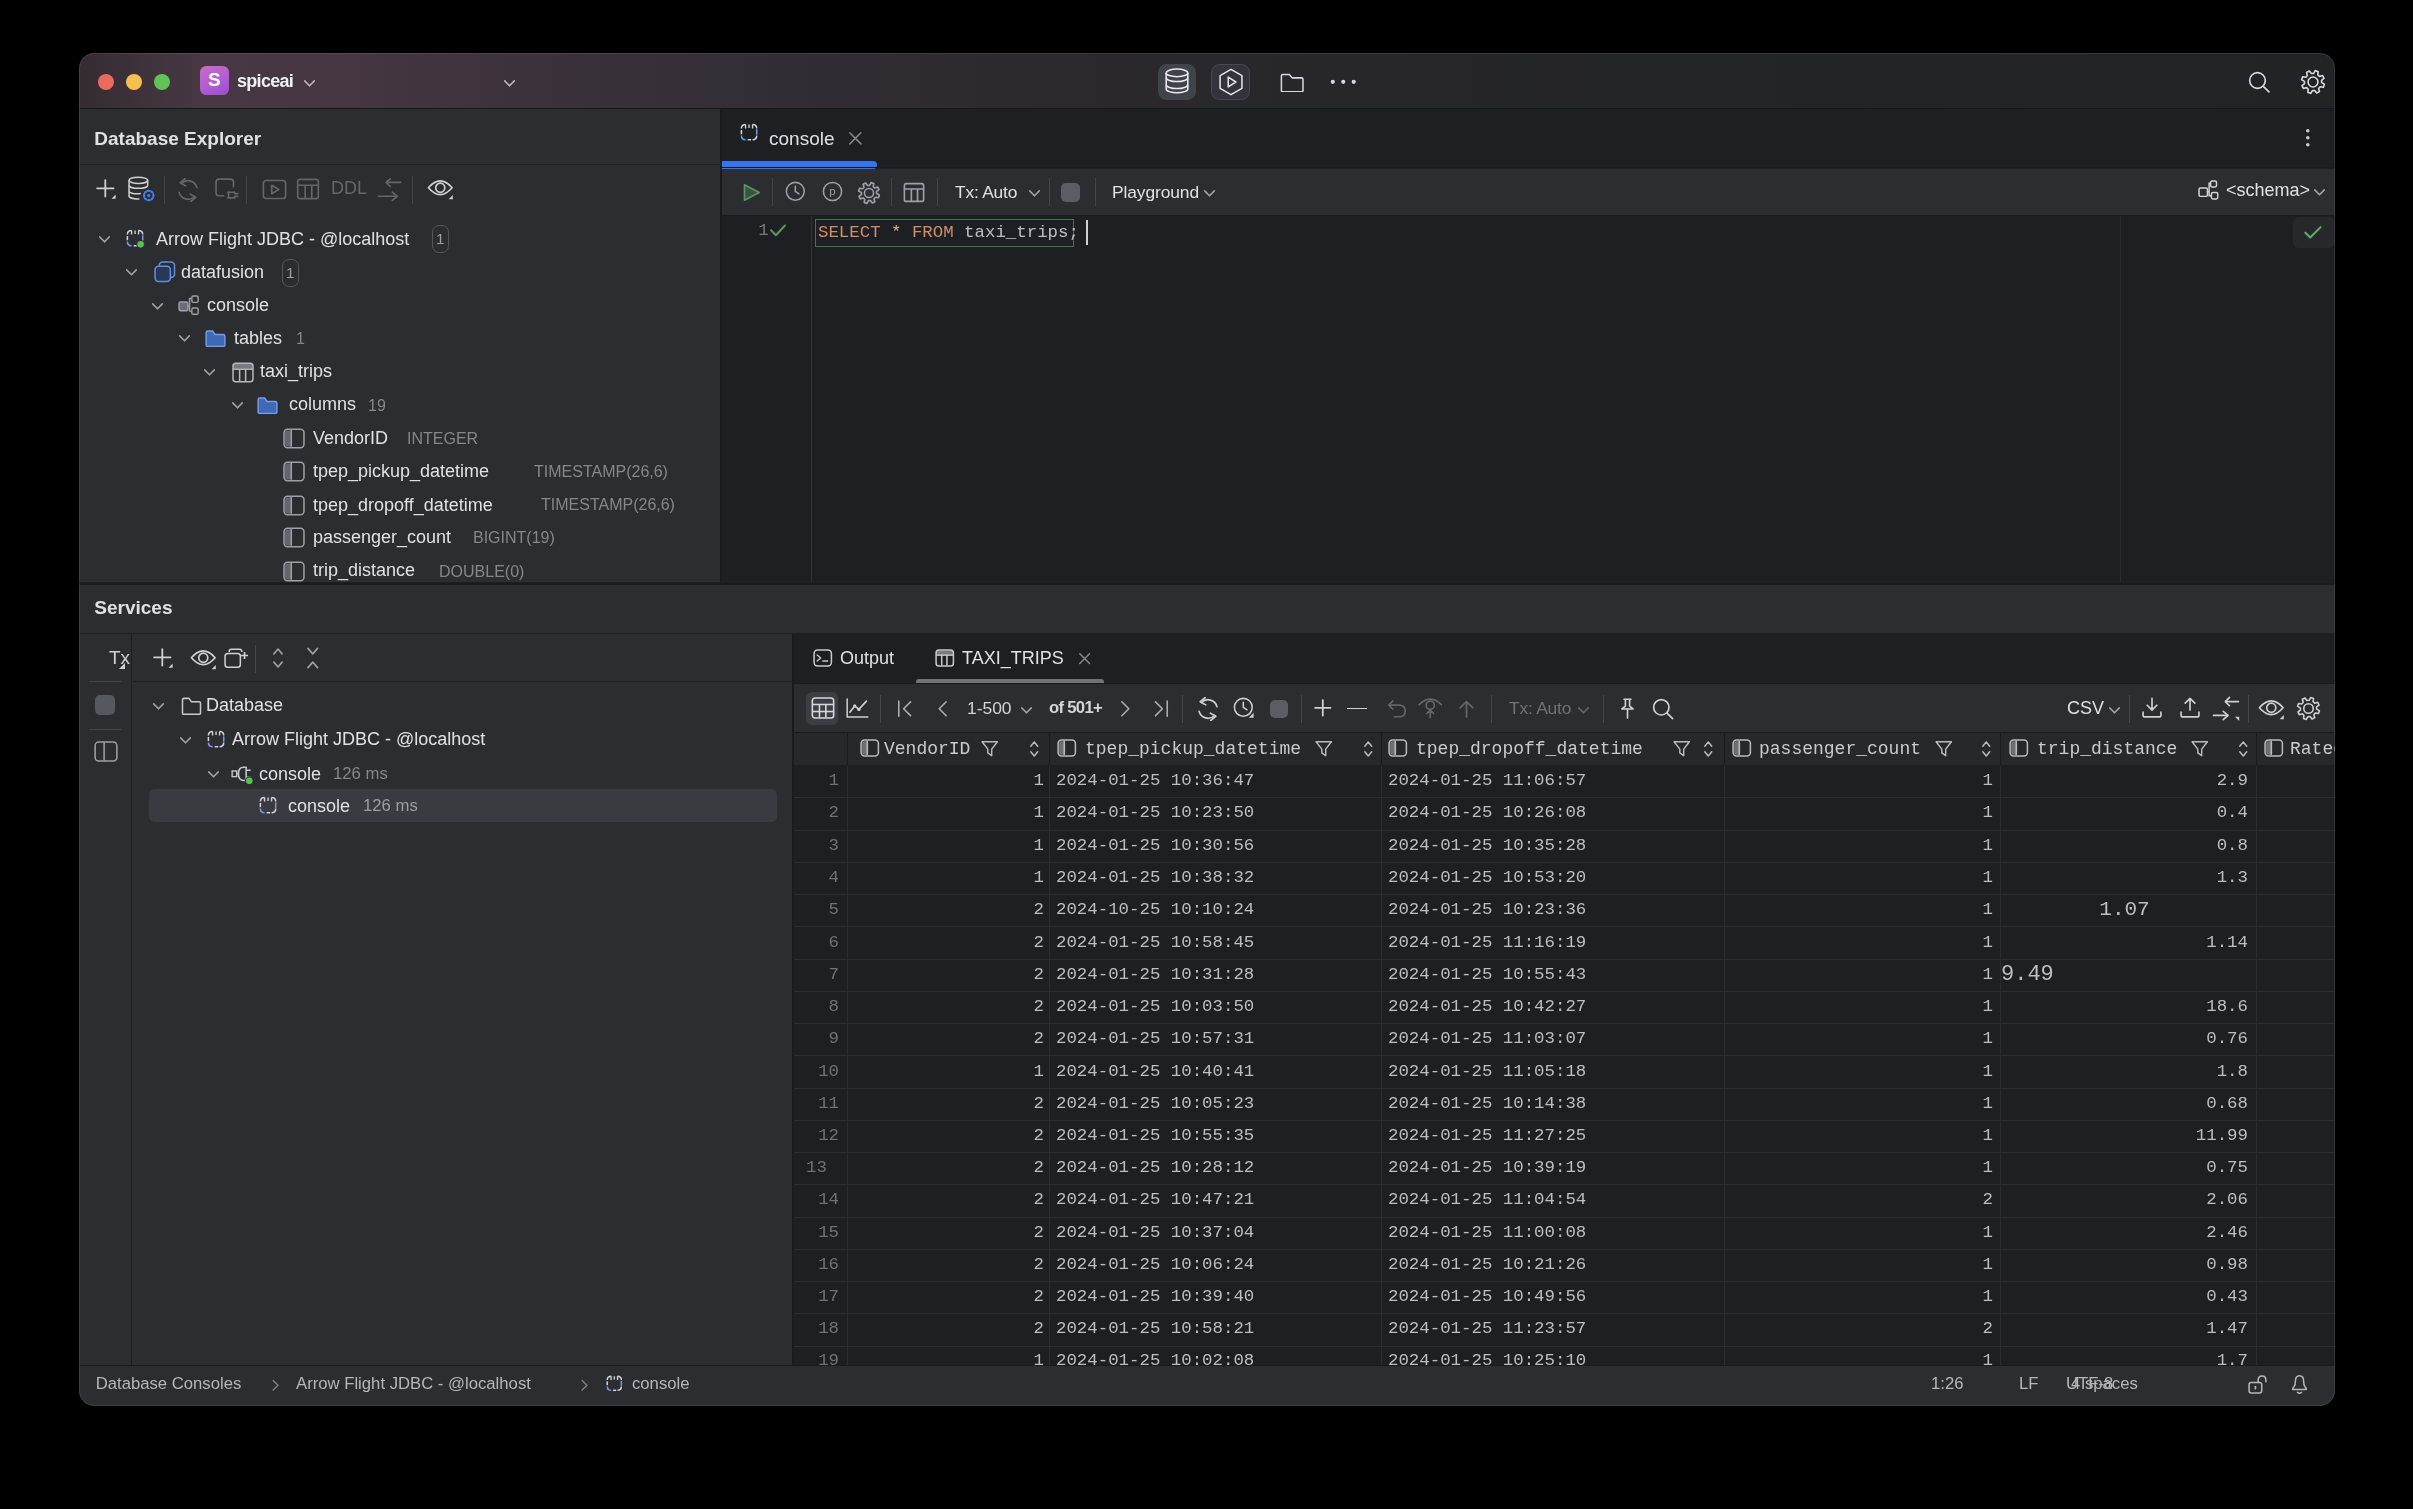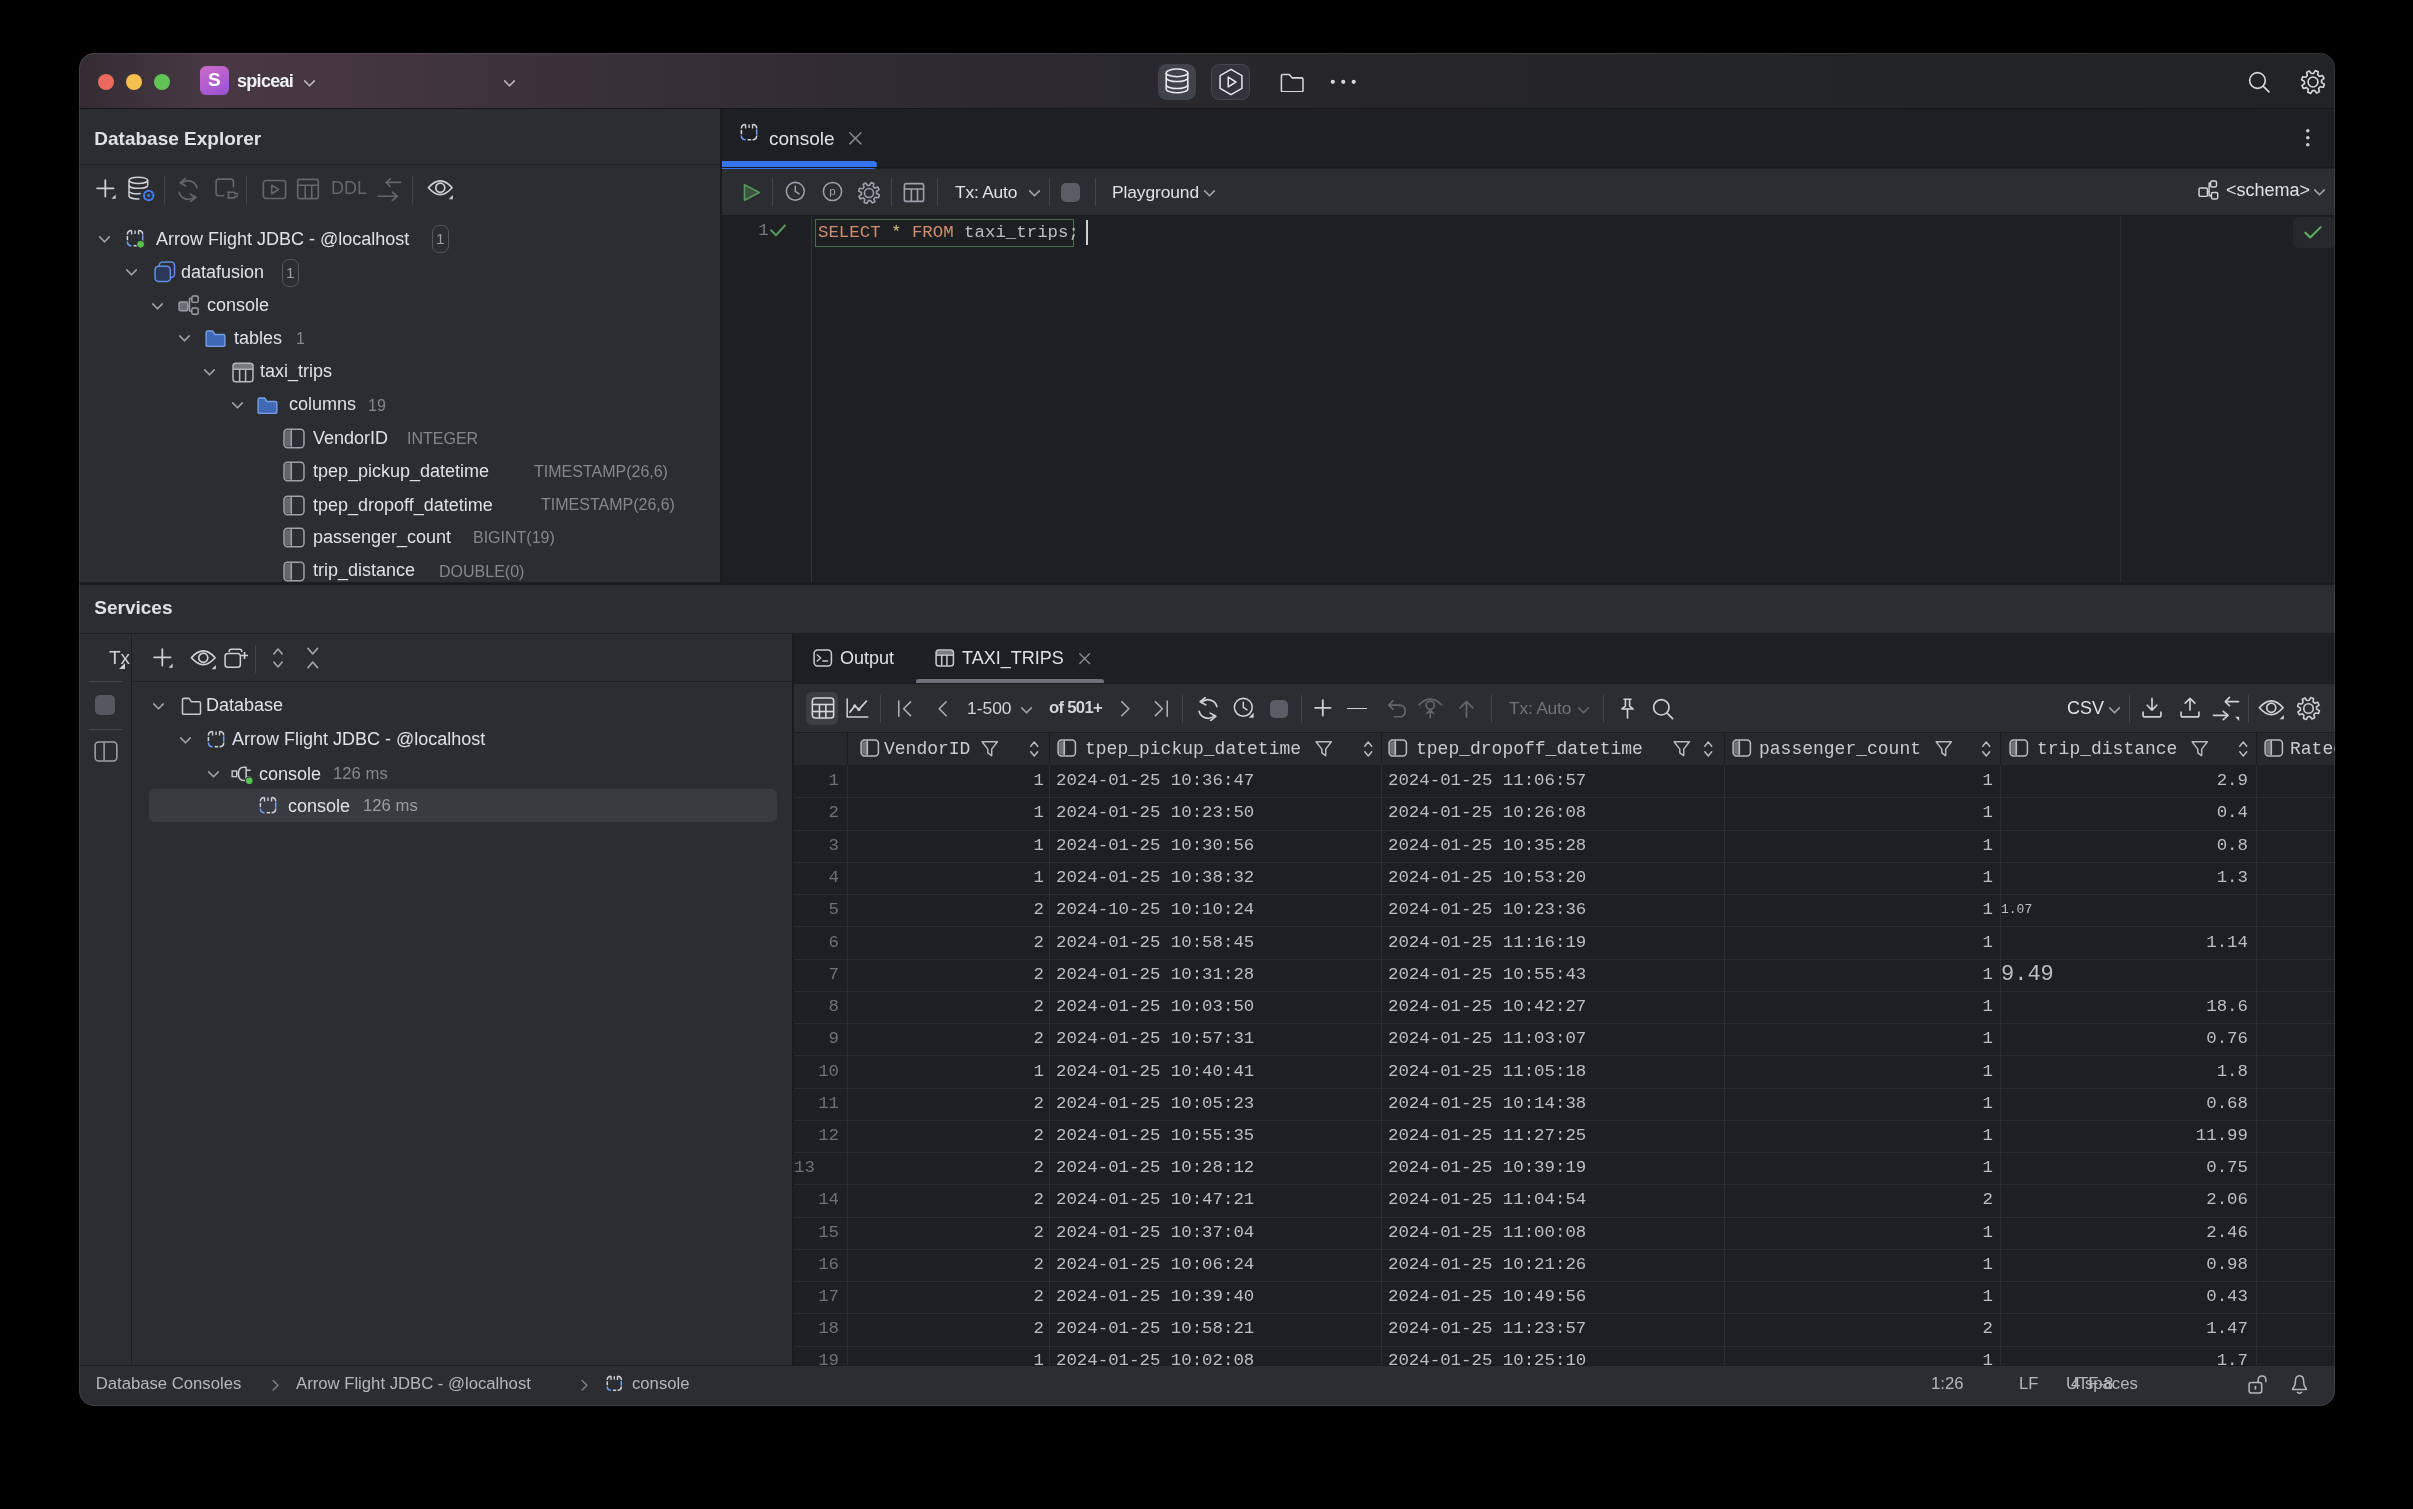--- a/index.html
+++ b/index.html
@@ -603,21 +603,21 @@
     <div class="abs" style="left:977px;top:809px;height:32px;line-height:32px;font-family:'Liberation Mono',monospace;font-size:17.4px;color:#bcbec4;white-space:pre">2024-01-25 10:38:32</div>
     <div class="abs" style="left:1309px;top:809px;height:32px;line-height:32px;font-family:'Liberation Mono',monospace;font-size:17.4px;color:#bcbec4;white-space:pre">2024-01-25 10:53:20</div>
     <div class="abs" style="left:1646px;top:809px;width:268px;height:32px;line-height:32px;text-align:right;font-family:'Liberation Mono',monospace;font-size:17.4px;color:#bcbec4;white-space:pre">1</div>
     <div class="abs" style="left:1922px;top:809px;width:247px;height:32px;line-height:32px;text-align:right;font-family:'Liberation Mono',monospace;font-size:17.4px;color:#bcbec4;white-space:pre">1.3</div>
     <div class="abs" style="left:715px;top:841px;width:1541px;height:1.4px;background:#2b2d30"></div>
     <div class="abs" style="left:715px;top:841px;width:45px;height:32px;line-height:32px;text-align:right;font-family:'Liberation Mono',monospace;font-size:17.4px;color:#6e7277;white-space:pre">5</div>
     <div class="abs" style="left:769px;top:841px;width:196px;height:32px;line-height:32px;text-align:right;font-family:'Liberation Mono',monospace;font-size:17.4px;color:#bcbec4;white-space:pre">2</div>
     <div class="abs" style="left:977px;top:841px;height:32px;line-height:32px;font-family:'Liberation Mono',monospace;font-size:17.4px;color:#bcbec4;white-space:pre">2024-10-25 10:10:24</div>
     <div class="abs" style="left:1309px;top:841px;height:32px;line-height:32px;font-family:'Liberation Mono',monospace;font-size:17.4px;color:#bcbec4;white-space:pre">2024-01-25 10:23:36</div>
     <div class="abs" style="left:1646px;top:841px;width:268px;height:32px;line-height:32px;text-align:right;font-family:'Liberation Mono',monospace;font-size:17.4px;color:#bcbec4;white-space:pre">1</div>
-    <div class="abs" style="left:1922px;top:841px;width:247px;height:32px;line-height:32px;text-align:left;font-family:'Liberation Mono',monospace;font-size:13px;color:#bcbec4;white-space:pre">1.07</div>
+    <div class="abs" style="left:1922px;top:841px;width:247px;height:32px;line-height:32px;text-align:center;font-family:'Liberation Mono',monospace;font-size:21px;color:#bcbec4;white-space:pre">1.07</div>
     <div class="abs" style="left:715px;top:873px;width:1541px;height:1.4px;background:#2b2d30"></div>
     <div class="abs" style="left:715px;top:874px;width:45px;height:32px;line-height:32px;text-align:right;font-family:'Liberation Mono',monospace;font-size:17.4px;color:#6e7277;white-space:pre">6</div>
     <div class="abs" style="left:769px;top:874px;width:196px;height:32px;line-height:32px;text-align:right;font-family:'Liberation Mono',monospace;font-size:17.4px;color:#bcbec4;white-space:pre">2</div>
     <div class="abs" style="left:977px;top:874px;height:32px;line-height:32px;font-family:'Liberation Mono',monospace;font-size:17.4px;color:#bcbec4;white-space:pre">2024-01-25 10:58:45</div>
     <div class="abs" style="left:1309px;top:874px;height:32px;line-height:32px;font-family:'Liberation Mono',monospace;font-size:17.4px;color:#bcbec4;white-space:pre">2024-01-25 11:16:19</div>
     <div class="abs" style="left:1646px;top:874px;width:268px;height:32px;line-height:32px;text-align:right;font-family:'Liberation Mono',monospace;font-size:17.4px;color:#bcbec4;white-space:pre">1</div>
     <div class="abs" style="left:1922px;top:874px;width:247px;height:32px;line-height:32px;text-align:right;font-family:'Liberation Mono',monospace;font-size:17.4px;color:#bcbec4;white-space:pre">1.14</div>
     <div class="abs" style="left:715px;top:906px;width:1541px;height:1.4px;background:#2b2d30"></div>
     <div class="abs" style="left:715px;top:906px;width:45px;height:32px;line-height:32px;text-align:right;font-family:'Liberation Mono',monospace;font-size:17.4px;color:#6e7277;white-space:pre">7</div>
     <div class="abs" style="left:769px;top:906px;width:196px;height:32px;line-height:32px;text-align:right;font-family:'Liberation Mono',monospace;font-size:17.4px;color:#bcbec4;white-space:pre">2</div>
@@ -654,21 +654,21 @@
     <div class="abs" style="left:1646px;top:1035px;width:268px;height:32px;line-height:32px;text-align:right;font-family:'Liberation Mono',monospace;font-size:17.4px;color:#bcbec4;white-space:pre">1</div>
     <div class="abs" style="left:1922px;top:1035px;width:247px;height:32px;line-height:32px;text-align:right;font-family:'Liberation Mono',monospace;font-size:17.4px;color:#bcbec4;white-space:pre">0.68</div>
     <div class="abs" style="left:715px;top:1067px;width:1541px;height:1.4px;background:#2b2d30"></div>
     <div class="abs" style="left:715px;top:1067px;width:45px;height:32px;line-height:32px;text-align:right;font-family:'Liberation Mono',monospace;font-size:17.4px;color:#6e7277;white-space:pre">12</div>
     <div class="abs" style="left:769px;top:1067px;width:196px;height:32px;line-height:32px;text-align:right;font-family:'Liberation Mono',monospace;font-size:17.4px;color:#bcbec4;white-space:pre">2</div>
     <div class="abs" style="left:977px;top:1067px;height:32px;line-height:32px;font-family:'Liberation Mono',monospace;font-size:17.4px;color:#bcbec4;white-space:pre">2024-01-25 10:55:35</div>
     <div class="abs" style="left:1309px;top:1067px;height:32px;line-height:32px;font-family:'Liberation Mono',monospace;font-size:17.4px;color:#bcbec4;white-space:pre">2024-01-25 11:27:25</div>
     <div class="abs" style="left:1646px;top:1067px;width:268px;height:32px;line-height:32px;text-align:right;font-family:'Liberation Mono',monospace;font-size:17.4px;color:#bcbec4;white-space:pre">1</div>
     <div class="abs" style="left:1922px;top:1067px;width:247px;height:32px;line-height:32px;text-align:right;font-family:'Liberation Mono',monospace;font-size:17.4px;color:#bcbec4;white-space:pre">11.99</div>
     <div class="abs" style="left:715px;top:1099px;width:1541px;height:1.4px;background:#2b2d30"></div>
-    <div class="abs" style="left:715px;top:1099px;width:45px;height:32px;line-height:32px;text-align:left;font-family:'Liberation Mono',monospace;font-size:17.4px;color:#6e7277;white-space:pre">13</div>
+    <div class="abs" style="left:715px;top:1099px;width:45px;height:32px;line-height:32px;text-align:center;font-family:'Liberation Mono',monospace;font-size:17.4px;color:#6e7277;white-space:pre">13</div>
     <div class="abs" style="left:769px;top:1099px;width:196px;height:32px;line-height:32px;text-align:right;font-family:'Liberation Mono',monospace;font-size:17.4px;color:#bcbec4;white-space:pre">2</div>
     <div class="abs" style="left:977px;top:1099px;height:32px;line-height:32px;font-family:'Liberation Mono',monospace;font-size:17.4px;color:#bcbec4;white-space:pre">2024-01-25 10:28:12</div>
     <div class="abs" style="left:1309px;top:1099px;height:32px;line-height:32px;font-family:'Liberation Mono',monospace;font-size:17.4px;color:#bcbec4;white-space:pre">2024-01-25 10:39:19</div>
     <div class="abs" style="left:1646px;top:1099px;width:268px;height:32px;line-height:32px;text-align:right;font-family:'Liberation Mono',monospace;font-size:17.4px;color:#bcbec4;white-space:pre">1</div>
     <div class="abs" style="left:1922px;top:1099px;width:247px;height:32px;line-height:32px;text-align:right;font-family:'Liberation Mono',monospace;font-size:17.4px;color:#bcbec4;white-space:pre">0.75</div>
     <div class="abs" style="left:715px;top:1131px;width:1541px;height:1.4px;background:#2b2d30"></div>
     <div class="abs" style="left:715px;top:1131px;width:45px;height:32px;line-height:32px;text-align:right;font-family:'Liberation Mono',monospace;font-size:17.4px;color:#6e7277;white-space:pre">14</div>
     <div class="abs" style="left:769px;top:1131px;width:196px;height:32px;line-height:32px;text-align:right;font-family:'Liberation Mono',monospace;font-size:17.4px;color:#bcbec4;white-space:pre">2</div>
     <div class="abs" style="left:977px;top:1131px;height:32px;line-height:32px;font-family:'Liberation Mono',monospace;font-size:17.4px;color:#bcbec4;white-space:pre">2024-01-25 10:47:21</div>
     <div class="abs" style="left:1309px;top:1131px;height:32px;line-height:32px;font-family:'Liberation Mono',monospace;font-size:17.4px;color:#bcbec4;white-space:pre">2024-01-25 11:04:54</div>

